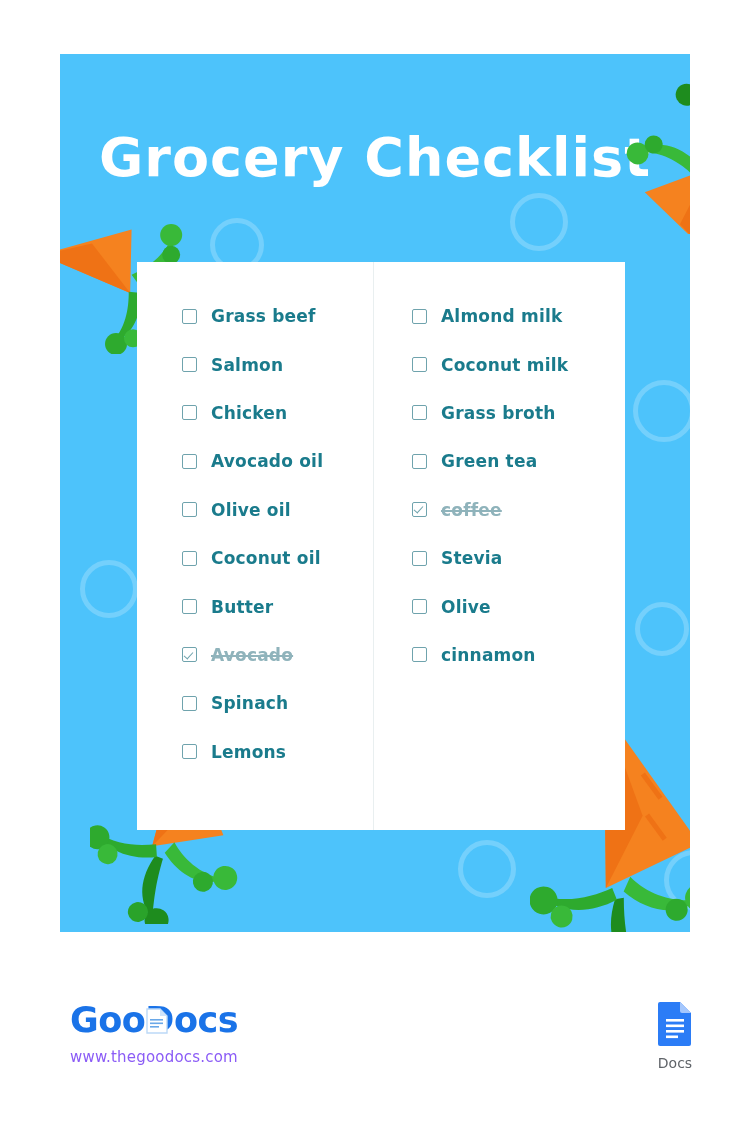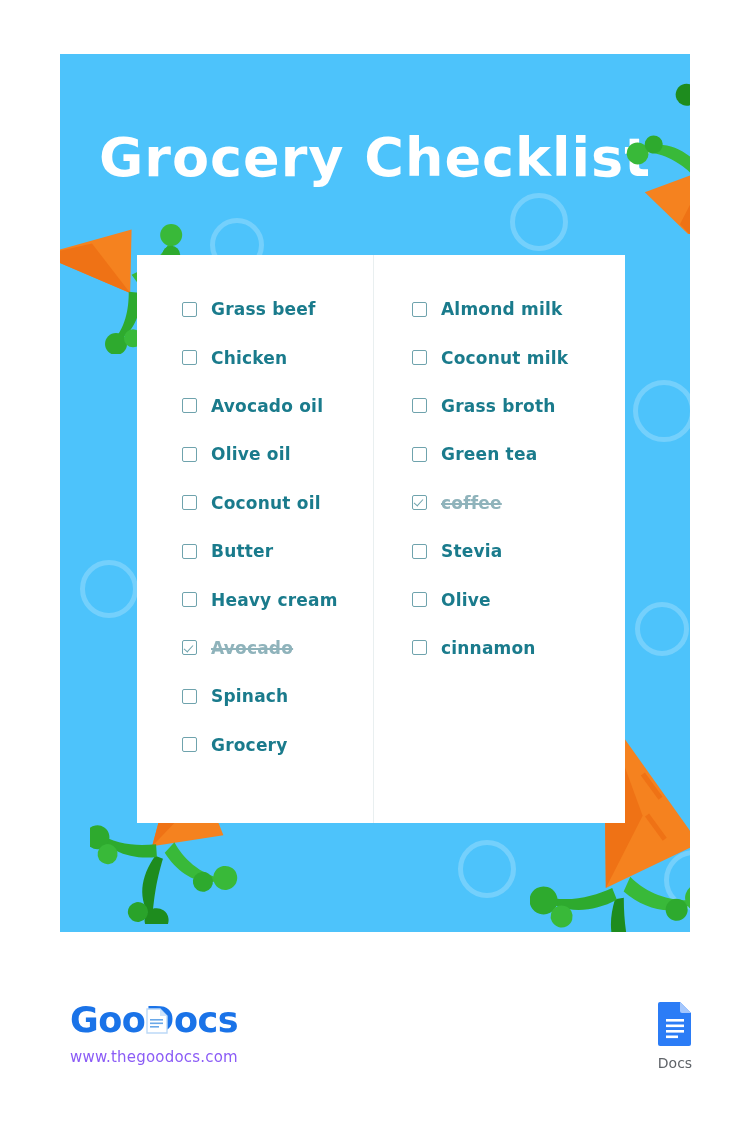--- a/index.html
+++ b/index.html
@@ -46,21 +46,21 @@
     font-size: 54px;
     font-weight: bold;
     letter-spacing: 1px;
     white-space: nowrap;
   }
 
   
   .card {
     position: absolute;
     left: 77px;      
-    top: 201px;      
+    top: 208px;      
     width: 488px;    
     height: 568px;   
     background: #ffffff;
     display: flex;
     box-sizing: border-box;
   }
   .col {
     box-sizing: border-box;
     padding-top: 30px;
   }
@@ -260,53 +260,53 @@
 
   <div class="card">
 
     <div class="col col-left">
       <div class="item">
         <span class="checkbox"></span>
         <span class="item-label">Grass beef</span>
       </div>
       <div class="item">
         <span class="checkbox"></span>
+        <span class="item-label">Salmon</span>
+      </div>
+      <div class="item">
+        <span class="checkbox"></span>
         <span class="item-label">Chicken</span>
       </div>
       <div class="item">
         <span class="checkbox"></span>
         <span class="item-label">Avocado oil</span>
       </div>
       <div class="item">
         <span class="checkbox"></span>
         <span class="item-label">Olive oil</span>
       </div>
       <div class="item">
         <span class="checkbox"></span>
         <span class="item-label">Coconut oil</span>
       </div>
       <div class="item">
         <span class="checkbox"></span>
         <span class="item-label">Butter</span>
-      </div>
-      <div class="item">
-        <span class="checkbox"></span>
-        <span class="item-label">Heavy cream</span>
       </div>
       <div class="item done">
         <span class="checkbox checked"></span>
         <span class="item-label">Avocado</span>
       </div>
       <div class="item">
         <span class="checkbox"></span>
         <span class="item-label">Spinach</span>
       </div>
       <div class="item">
         <span class="checkbox"></span>
-        <span class="item-label">Grocery</span>
+        <span class="item-label">Lemons</span>
       </div>
     </div>
 
     <div class="col col-right">
       <div class="item">
         <span class="checkbox"></span>
         <span class="item-label">Almond milk</span>
       </div>
       <div class="item">
         <span class="checkbox"></span>

